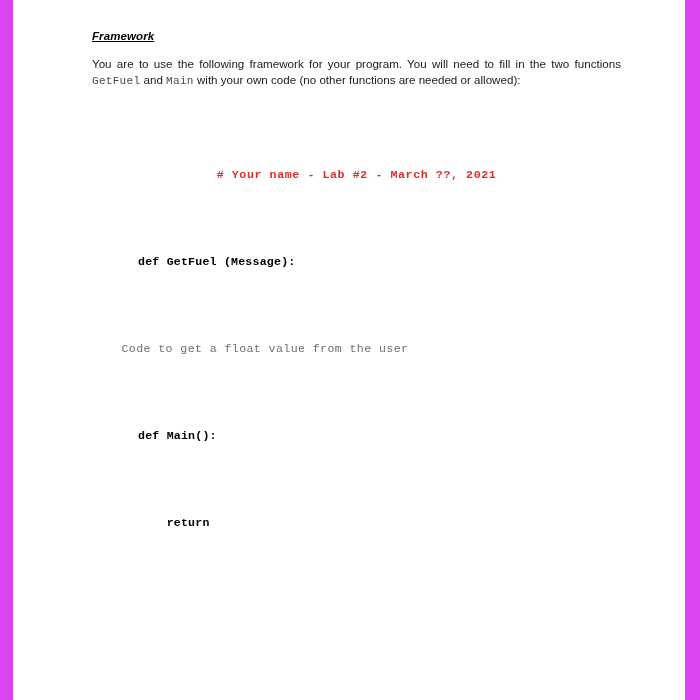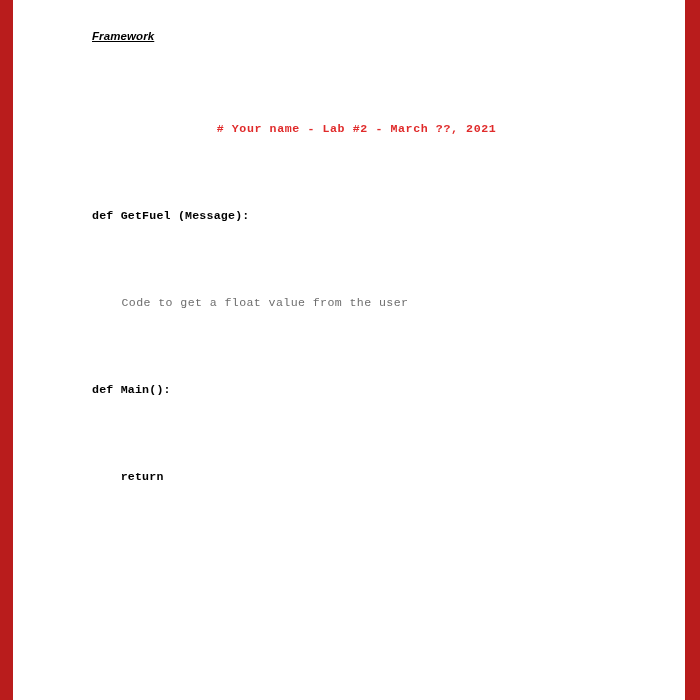--- a/index.html
+++ b/index.html
@@ -11,21 +11,21 @@
     overflow: hidden;
     background: #1c1c1e;
   }
   body {
     font-family: "Liberation Sans", sans-serif;
   }
   .viewport {
     position: relative;
     width: 700px;
     height: 700px;
-    background: #b91c1c;
+    background: #d946ef;
     overflow: hidden;
   }
   .page {
     position: absolute;
     left: 13px;
     top: 0;
     width: 672px;
     height: 700px;
     background: #ffffff;
     overflow: hidden;
@@ -77,35 +77,37 @@
   .code-line { white-space: pre; }
   .code-line.redhdr {
     color: #e02b2b;
     font-weight: bold;
     letter-spacing: 0.6px;
     text-align: center;
   }
   .code-line.bold {
     font-weight: bold;
     letter-spacing: 0.2px;
+    margin-left: 46px;
   }
   .code-line.comment {
     color: #6e6e6e;
     letter-spacing: 0.4px;
   }
 </style>
 </head>
 <body>
 
 <div class="viewport">
   <div class="page">
     <div class="page-inner">
 
       <div class="sec-heading">Framework</div>
 
+      <p class="body" id="p-intro"><span>You are to use the following framework for your program.  You will need to fill in the two functions </span><code class="mono">GetFuel</code><span> and </span><code class="mono">Main</code><span> with your own code (no other functions are needed or allowed):</span></p>
 
       <div class="code-block">
         <div class="code-line redhdr"># Your name - Lab #2 - March ??, 2021</div>
         <div class="code-line bold">def GetFuel (Message):</div>
         <div class="code-line comment">    Code to get a float value from the user</div>
         <div class="code-line bold">def Main():</div>
         <div class="code-line bold">    return</div>
       </div>
 
     </div>

